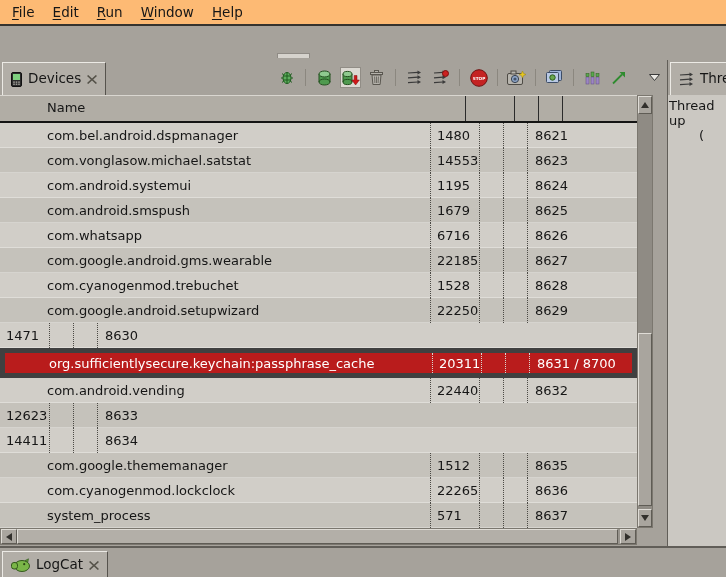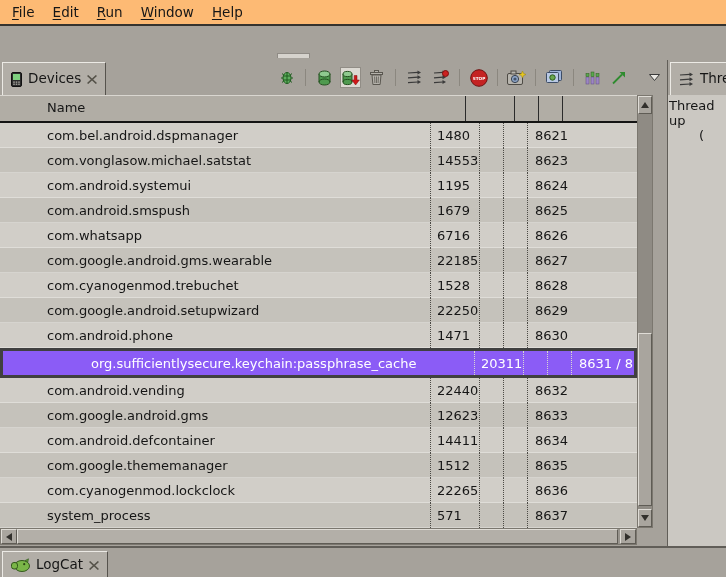--- a/index.html
+++ b/index.html
@@ -53,22 +53,22 @@
           box-shadow:inset 0 -1px 0 rgba(255,255,255,0.30); }
   .trow:nth-child(odd)  { background:#d1cec8; }
   .trow:nth-child(even) { background:#c5c2bb; }
   .cell { height:100%; display:flex; align-items:center; font-size:13px;
           white-space:nowrap; overflow:hidden; }
   .cell + .cell { border-left:1px dotted #4c4a45; }
   .c-name { width:430px; padding-left:47px; }
   .c-pid  { width:49px; padding-left:6px; }
   .c-a { width:24px; } .c-b { width:24px; }
   .c-port { flex:1; padding-left:7px; }
-  .trow.selected { height:30px; background:#8b5cf6; color:#ffffff;
-                   border:3px solid #404040; box-shadow:none;padding-left:44px; }
+  .trow.selected { height:30px; background:#b91c1c; color:#ffffff;
+                   border:5px solid #404040; box-shadow:none; }
   .trow.selected .c-name { width:427px; padding-left:44px; }
   .trow.selected .cell + .cell { border-left:1px dotted #d9d7d2; }
   
   .vscroll { position:absolute; left:637px; top:35px; width:16px; height:433px;
              background:#8f8b84; border:1px solid #7b776f; }
   .sbtn { position:absolute; left:0; width:14px; height:18px; background:#a9a59e;
           border:1px solid; border-color:#dfdcd6 #5f5c55 #5f5c55 #dfdcd6;
           display:flex; align-items:center; justify-content:center; }
   .sbtn.up { top:0; } .sbtn.down { bottom:0; }
   .vthumb { position:absolute; left:0; top:237px; width:14px; height:173px;
@@ -341,49 +341,46 @@
           <div class="cell c-port">8628</div>
         </div>
         <div class="trow">
           <div class="cell c-name">com.google.android.setupwizard</div>
           <div class="cell c-pid">22250</div>
           <div class="cell c-a"></div>
           <div class="cell c-b"></div>
           <div class="cell c-port">8629</div>
         </div>
         <div class="trow">
-          <div class="cell c-name">com.android.phone</div>
           <div class="cell c-pid">1471</div>
           <div class="cell c-a"></div>
           <div class="cell c-b"></div>
           <div class="cell c-port">8630</div>
         </div>
         <div class="trow selected">
           <div class="cell c-name">org.sufficientlysecure.keychain:passphrase_cache</div>
           <div class="cell c-pid">20311</div>
           <div class="cell c-a"></div>
           <div class="cell c-b"></div>
           <div class="cell c-port">8631 / 8700</div>
         </div>
         <div class="trow">
           <div class="cell c-name">com.android.vending</div>
           <div class="cell c-pid">22440</div>
           <div class="cell c-a"></div>
           <div class="cell c-b"></div>
           <div class="cell c-port">8632</div>
         </div>
         <div class="trow">
-          <div class="cell c-name">com.google.android.gms</div>
           <div class="cell c-pid">12623</div>
           <div class="cell c-a"></div>
           <div class="cell c-b"></div>
           <div class="cell c-port">8633</div>
         </div>
         <div class="trow">
-          <div class="cell c-name">com.android.defcontainer</div>
           <div class="cell c-pid">14411</div>
           <div class="cell c-a"></div>
           <div class="cell c-b"></div>
           <div class="cell c-port">8634</div>
         </div>
         <div class="trow">
           <div class="cell c-name">com.google.thememanager</div>
           <div class="cell c-pid">1512</div>
           <div class="cell c-a"></div>
           <div class="cell c-b"></div>

